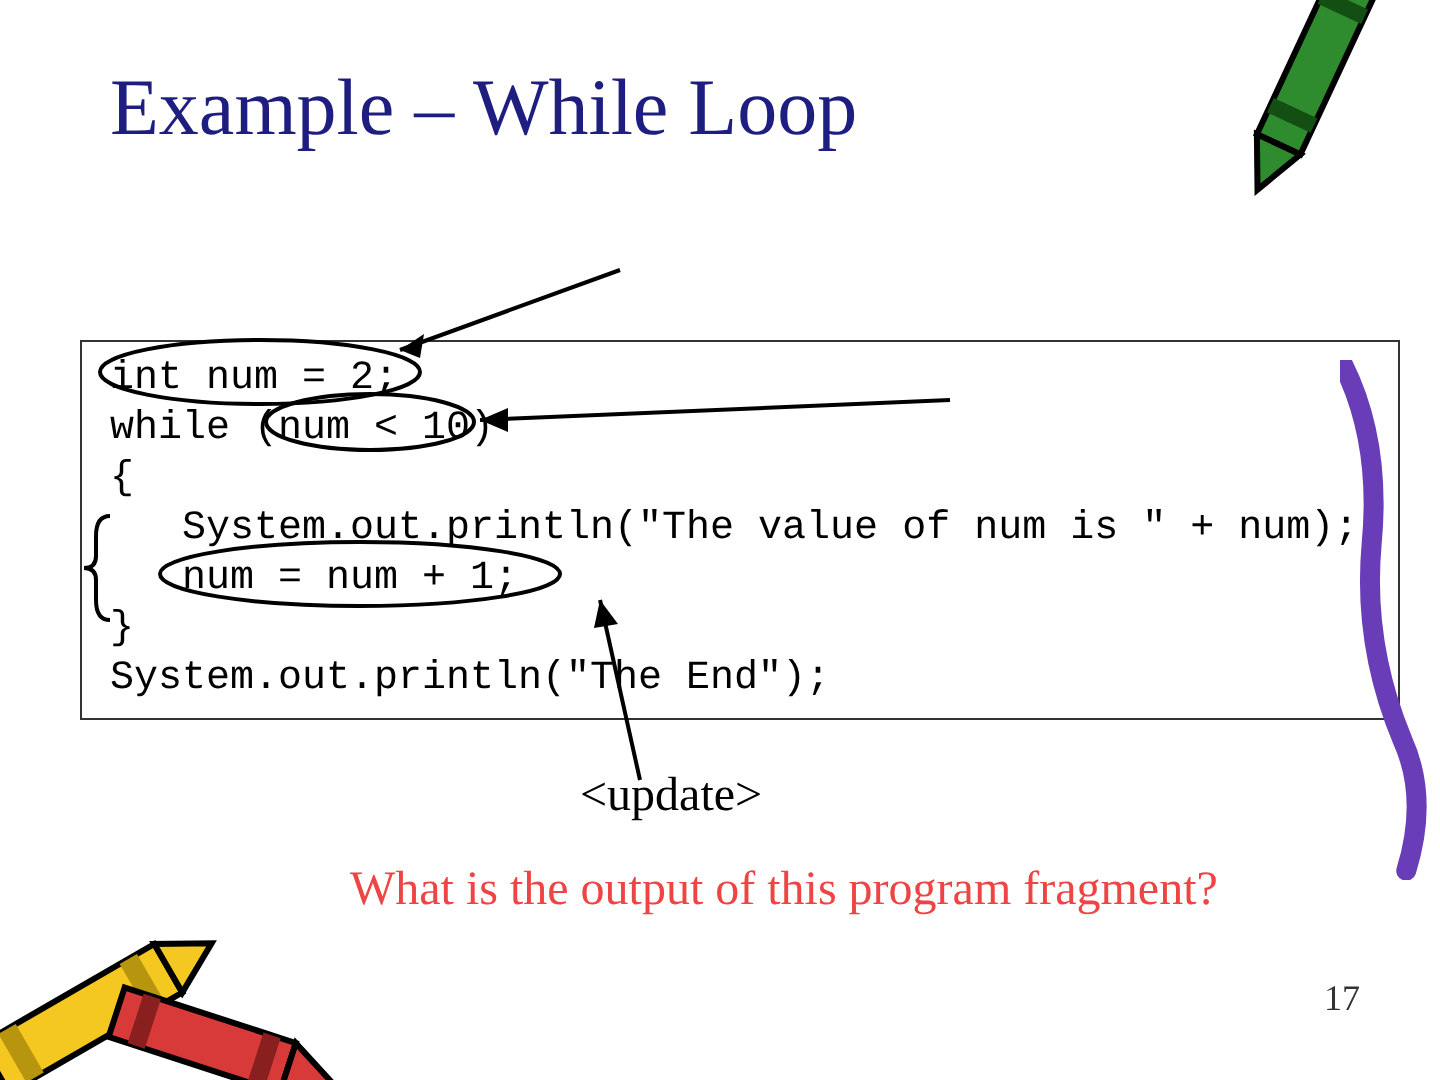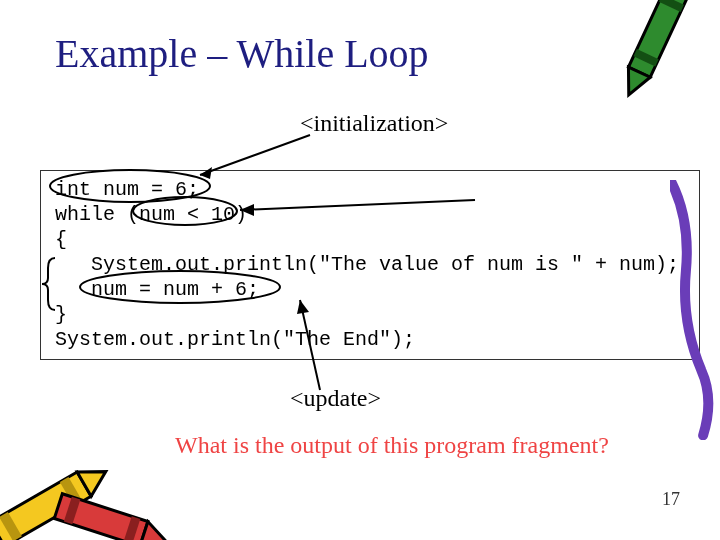--- a/index.html
+++ b/index.html
@@ -83,28 +83,27 @@
     position: absolute;
   }
 </style>
 </head>
 <body>
 
 <div class="slide">
 
   <div class="title">Example – While Loop</div>
 
-  <div class="label label-init">&lt;initialization&gt;</div>
   <div class="label label-test">&lt;testing&gt;</div>
 
-  <div class="codebox"><span>int num = 6;</span>
+  <div class="codebox"><span>int num = 2;</span>
 <span>while (num &lt; 10)</span>
 <span>{</span>
 <span>   System.out.println("The value of num is " + num);</span>
-<span>   num = num + 6;</span>
+<span>   num = num + 1;</span>
 <span>}</span>
 <span>System.out.println("The End");</span></div>
 
 
   <div class="label label-update">&lt;update&gt;</div>
 
   <div class="question">What is the output of this program fragment?</div>
 
   <div class="page-num">17</div>
 

